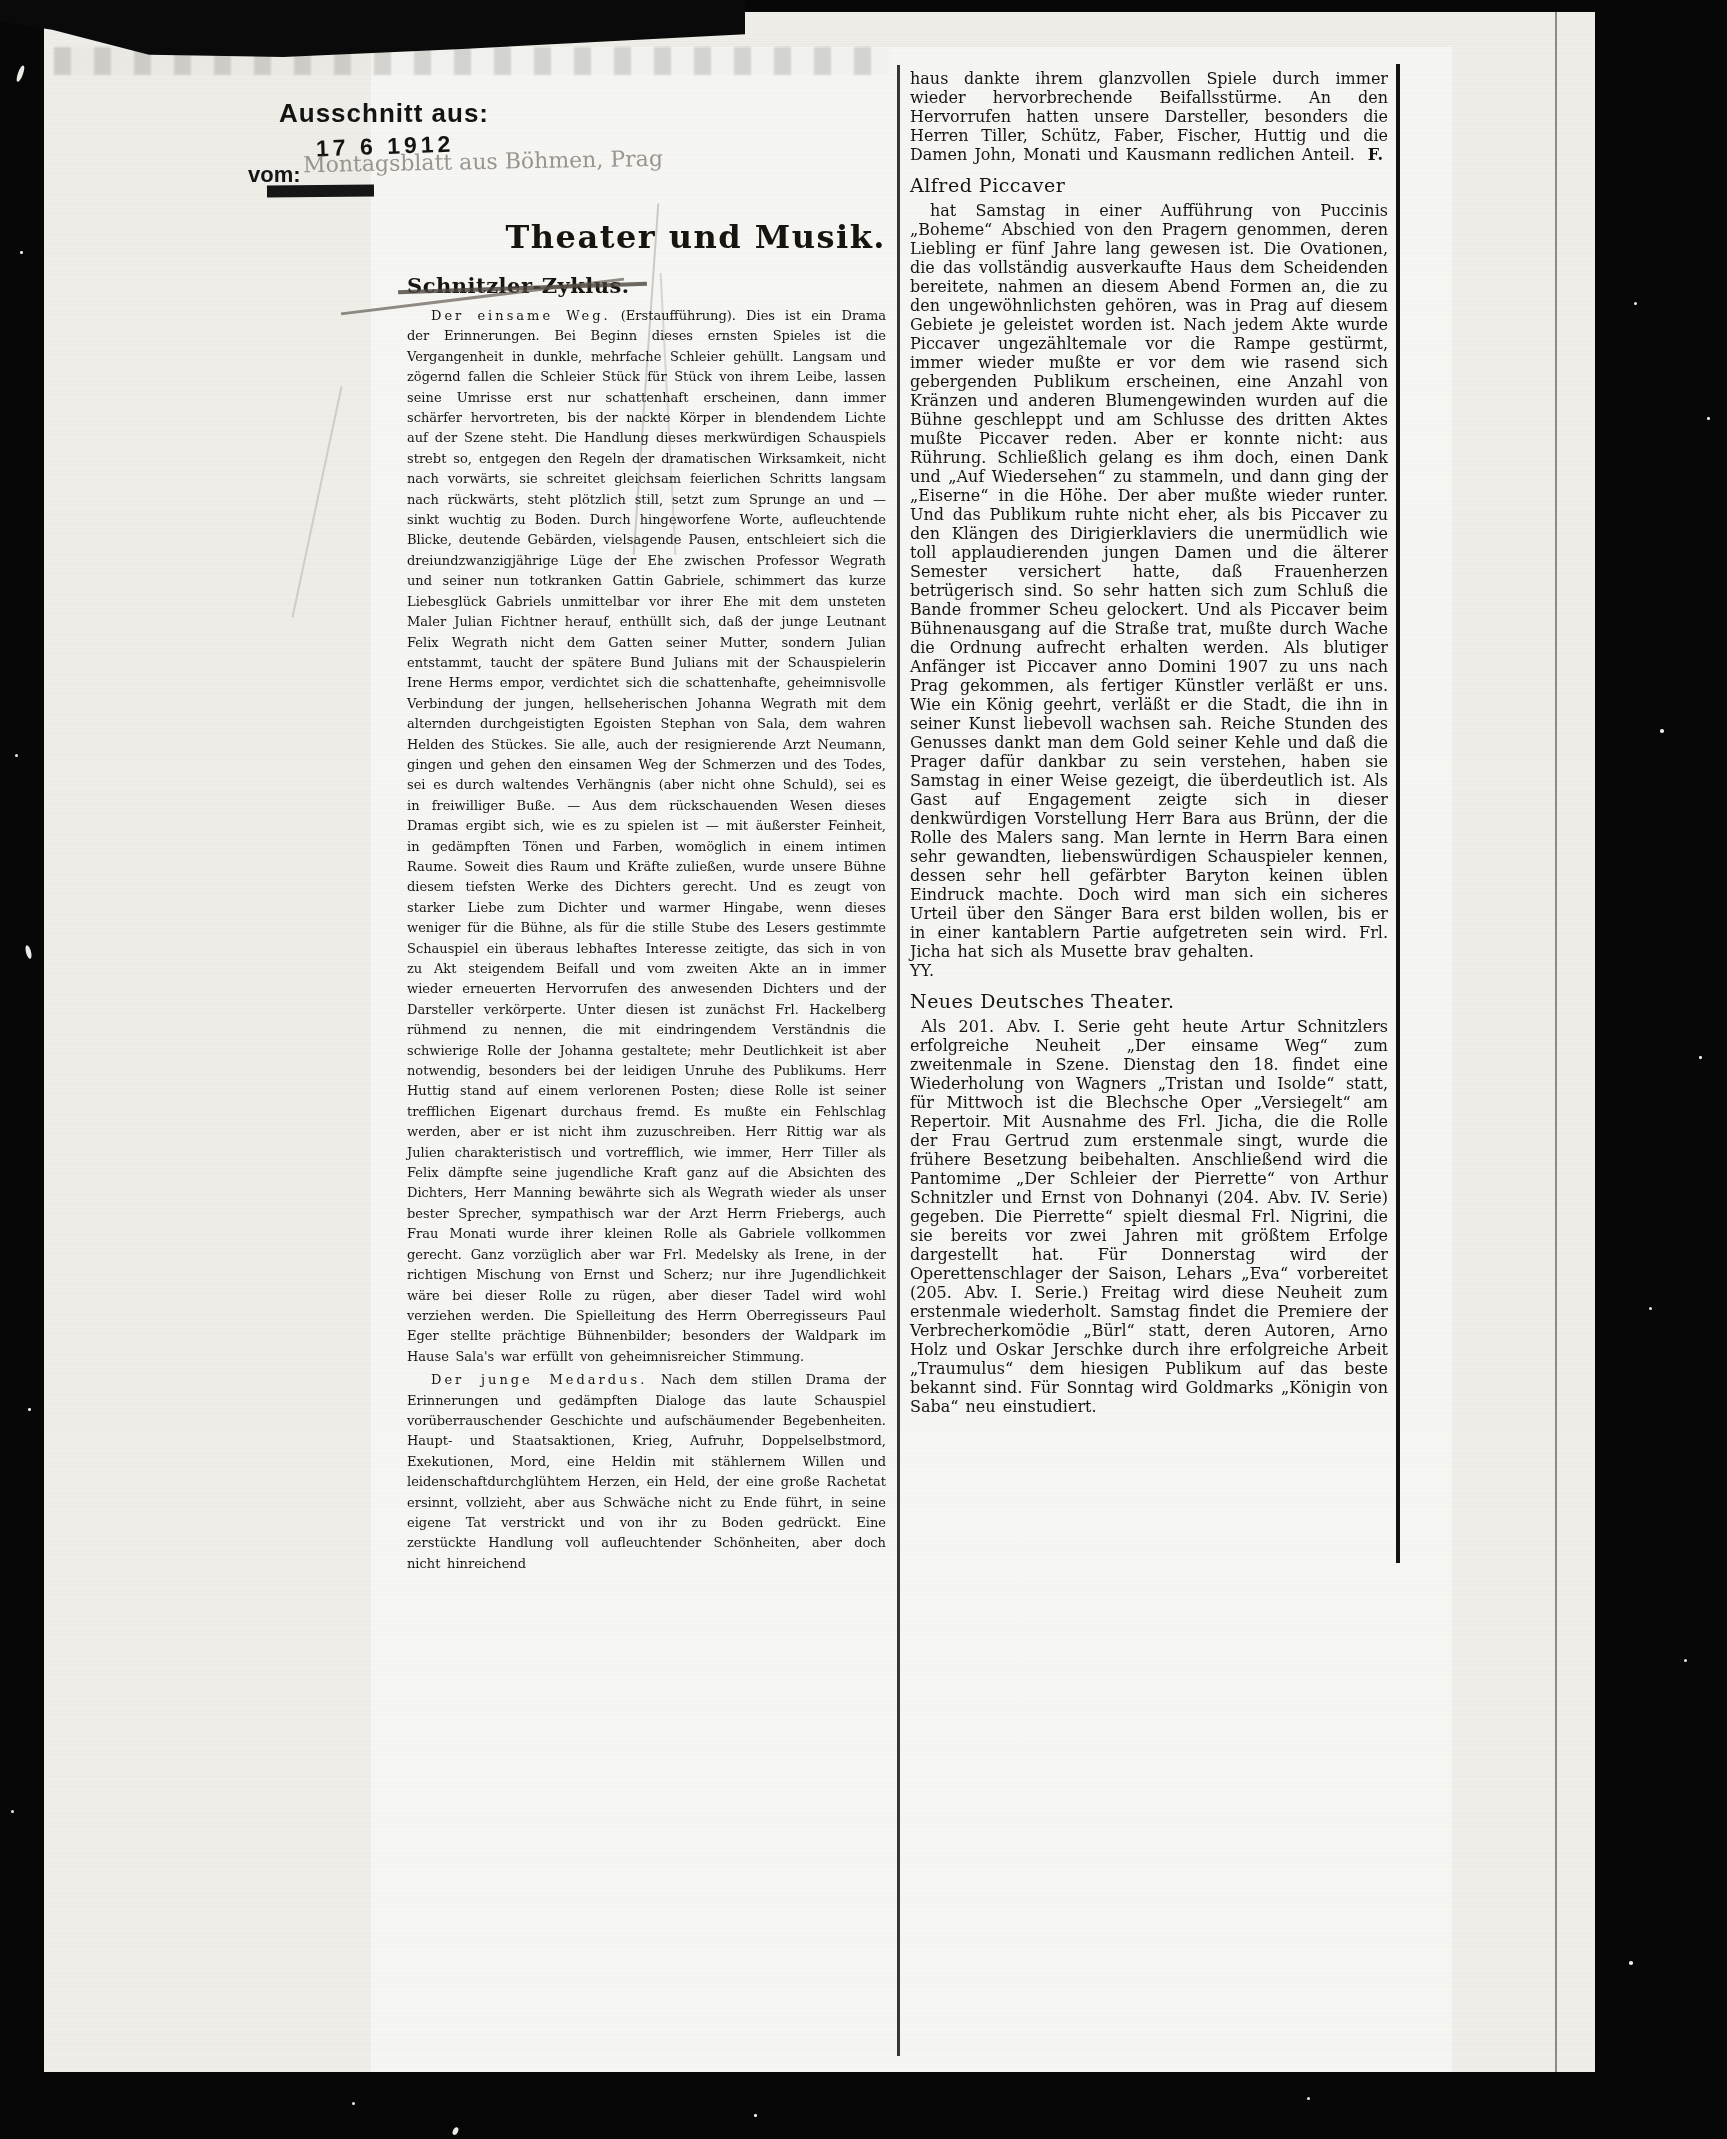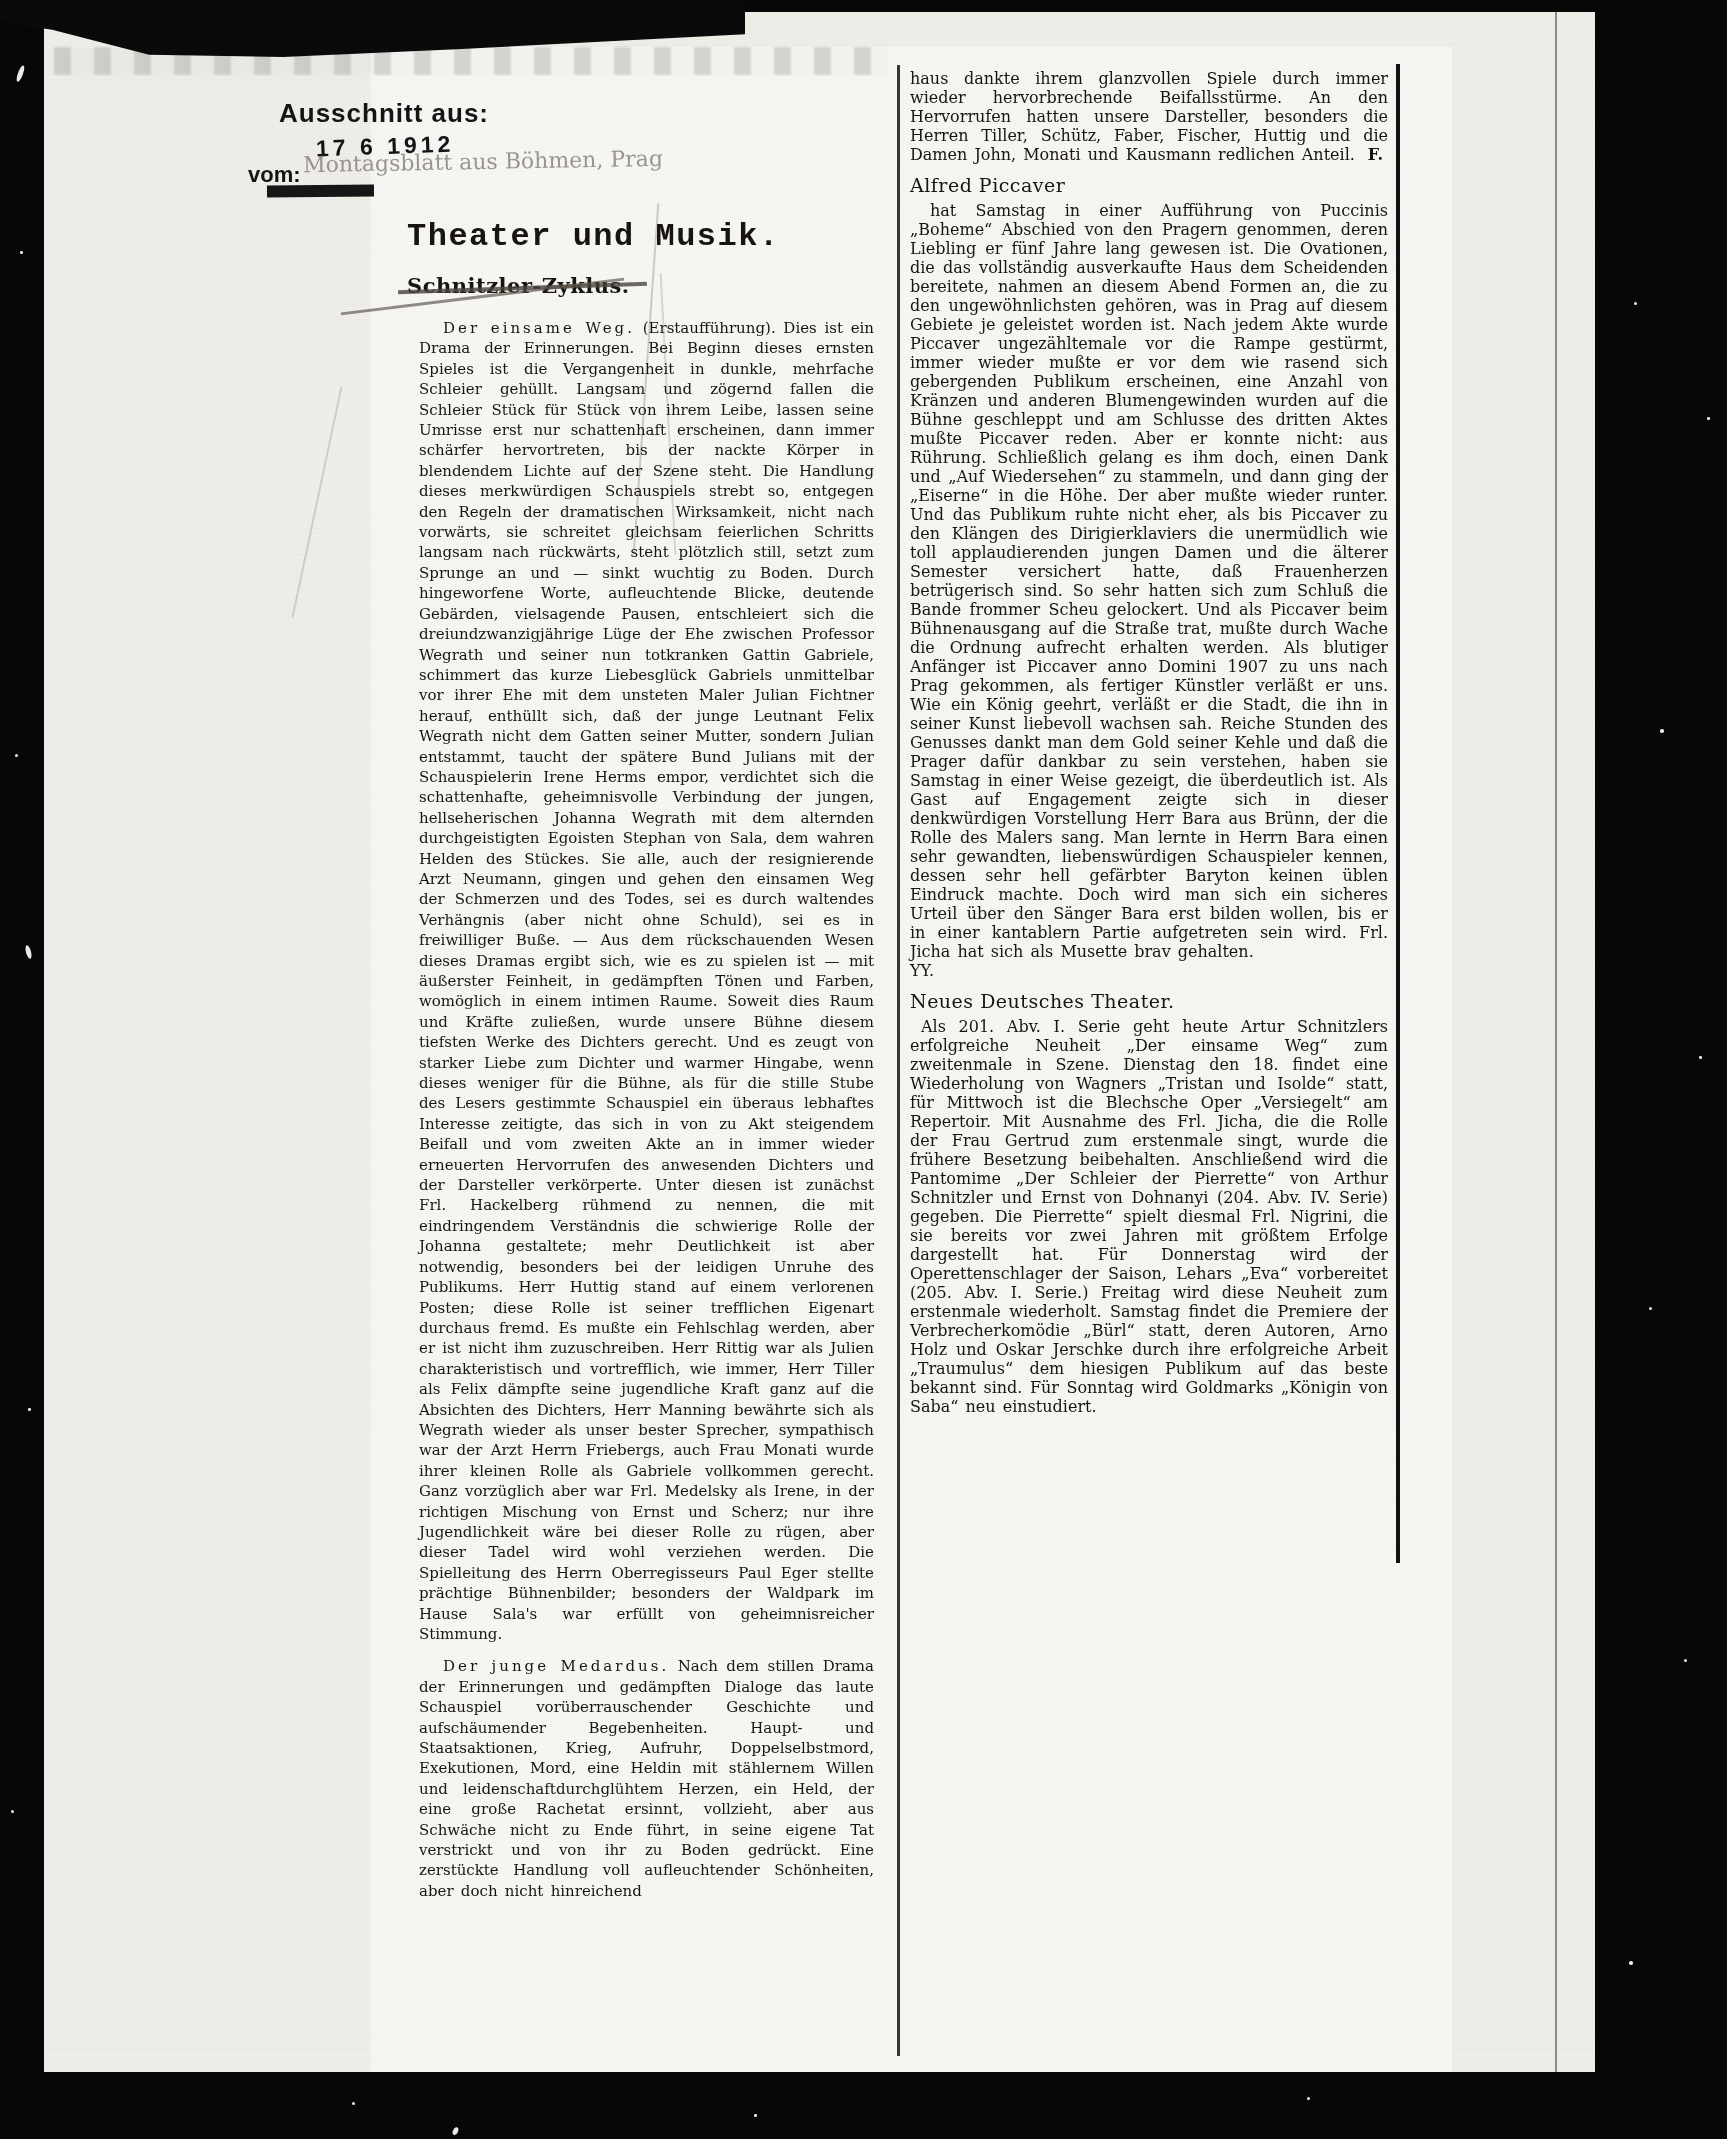--- a/index.html
+++ b/index.html
@@ -35,26 +35,26 @@
      background:repeating-linear-gradient(90deg,rgba(100,96,90,.5) 0 17px,rgba(190,186,178,.12) 17px 40px);}
   .crease{position:absolute;background:#b2aea5;}
   #crease-1{left:272px;top:372px;width:2px;height:236px;transform:rotate(12deg);opacity:.5;}
   .pencil{position:absolute;background:#8f8a82;}
   #pencil-a{left:601px;top:191px;width:1.5px;height:352px;transform:rotate(4deg);opacity:.4;}
   #pencil-b{left:623px;top:261px;width:1.5px;height:282px;transform:rotate(-3deg);opacity:.3;}
   .speck{position:absolute;background:#eceae4;border-radius:50%;}
   
   #col-left{position:absolute;left:363px;top:204px;width:479px;}
   #col-right{position:absolute;left:866px;top:57px;width:478px;}
-  #col-left h1{margin:0 0 15px 0;font-size:32px;line-height:42px;text-align:left;font-weight:bold;letter-spacing:1.5px;font-family:Liberation Mono, monospace;}
+  #col-left h1{margin:0 0 15px 0;font-size:32px;line-height:42px;text-align:right;font-weight:bold;letter-spacing:1.5px;}
   .subheadwrap{position:relative;display:inline-block;margin:0 0 8px 0;}
   #col-left h2{display:inline;font-size:21px;font-weight:bold;margin:0;letter-spacing:0.5px;}
   .strike1{position:absolute;left:-4%;top:52%;width:112%;height:3.5px;background:#4a443c;transform:rotate(-2deg);opacity:.8;}
   .strike2{position:absolute;left:-30%;top:88%;width:128%;height:3px;background:#575046;transform:rotate(-7deg);opacity:.65;}
-  #col-left p{margin:12px;font-size:15px;line-height:20.4px;text-align:justify;word-spacing:2.5px;}
+  #col-left p{margin:0;font-size:13px;line-height:20.4px;text-align:justify;word-spacing:2.5px;}
   #col-left p.para2{margin-top:3px;}
   #col-right p{margin:0;font-size:16px;line-height:19px;text-align:justify;word-spacing:2px;}
   #col-right h3{margin:10px 0 5px 0;font-size:19px;font-weight:normal;letter-spacing:0.5px;}
   .lead{letter-spacing:3px;}
   .indent1{text-indent:24px;}
   .indent2{text-indent:20px;}
   .indent3{text-indent:11px;}
   .sig-f{float:right;font-weight:bold;padding-right:5px;}
   .sig-yy{text-align:right;padding-right:17px;font-size:17px;font-weight:normal;margin:8px 0 0 0;}
 </style>

